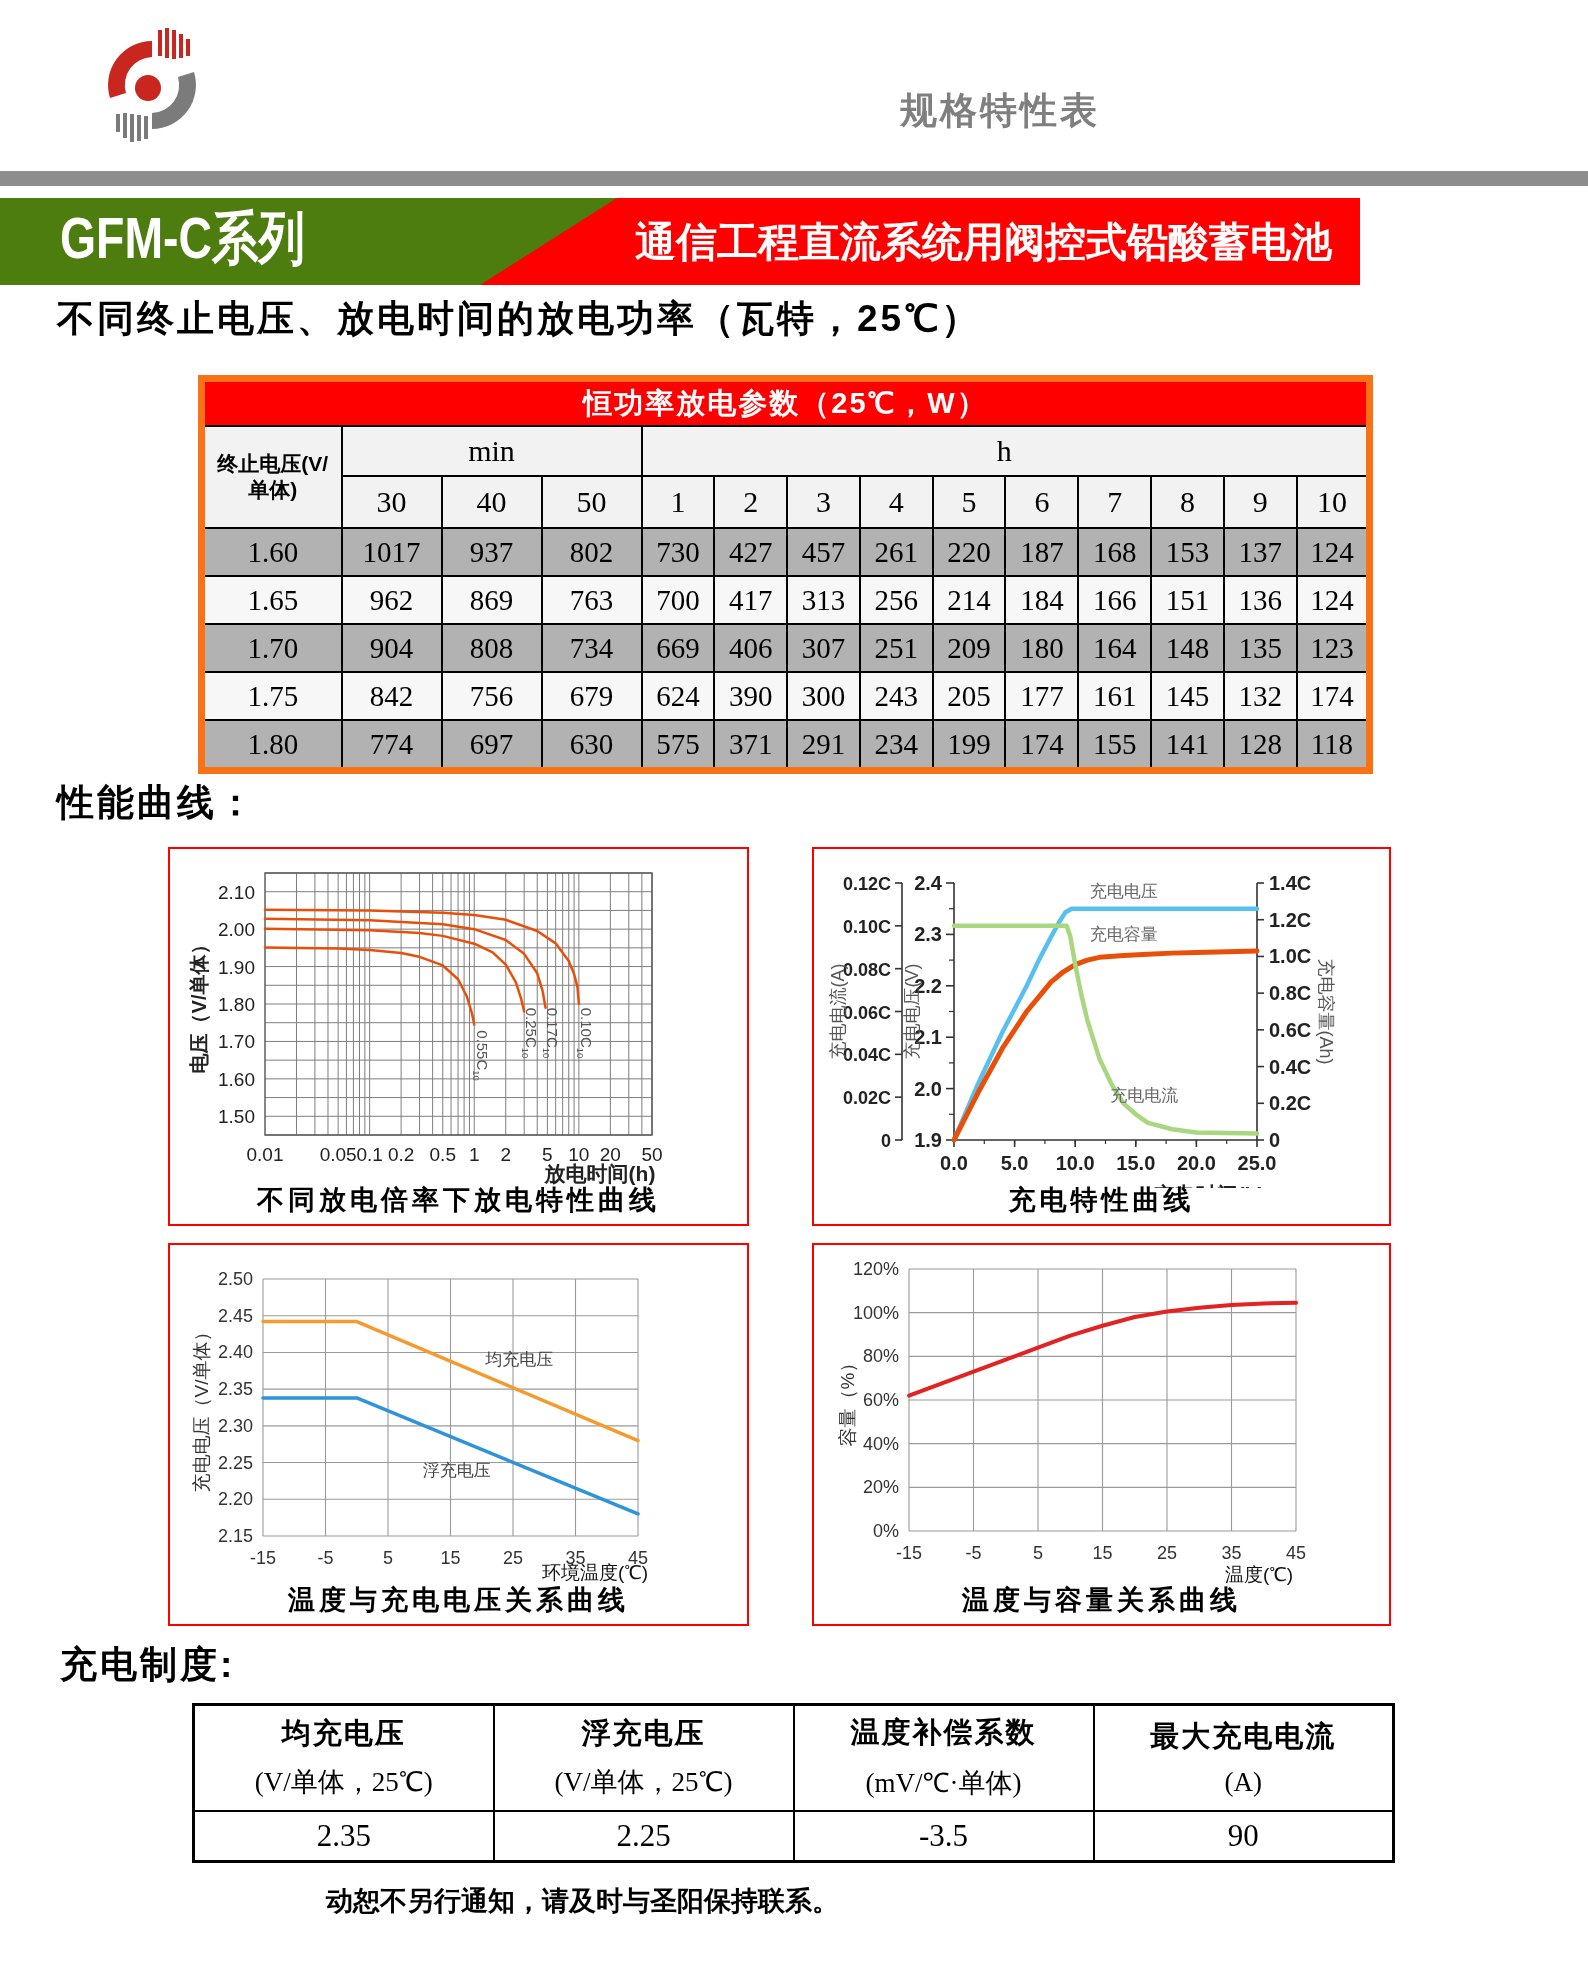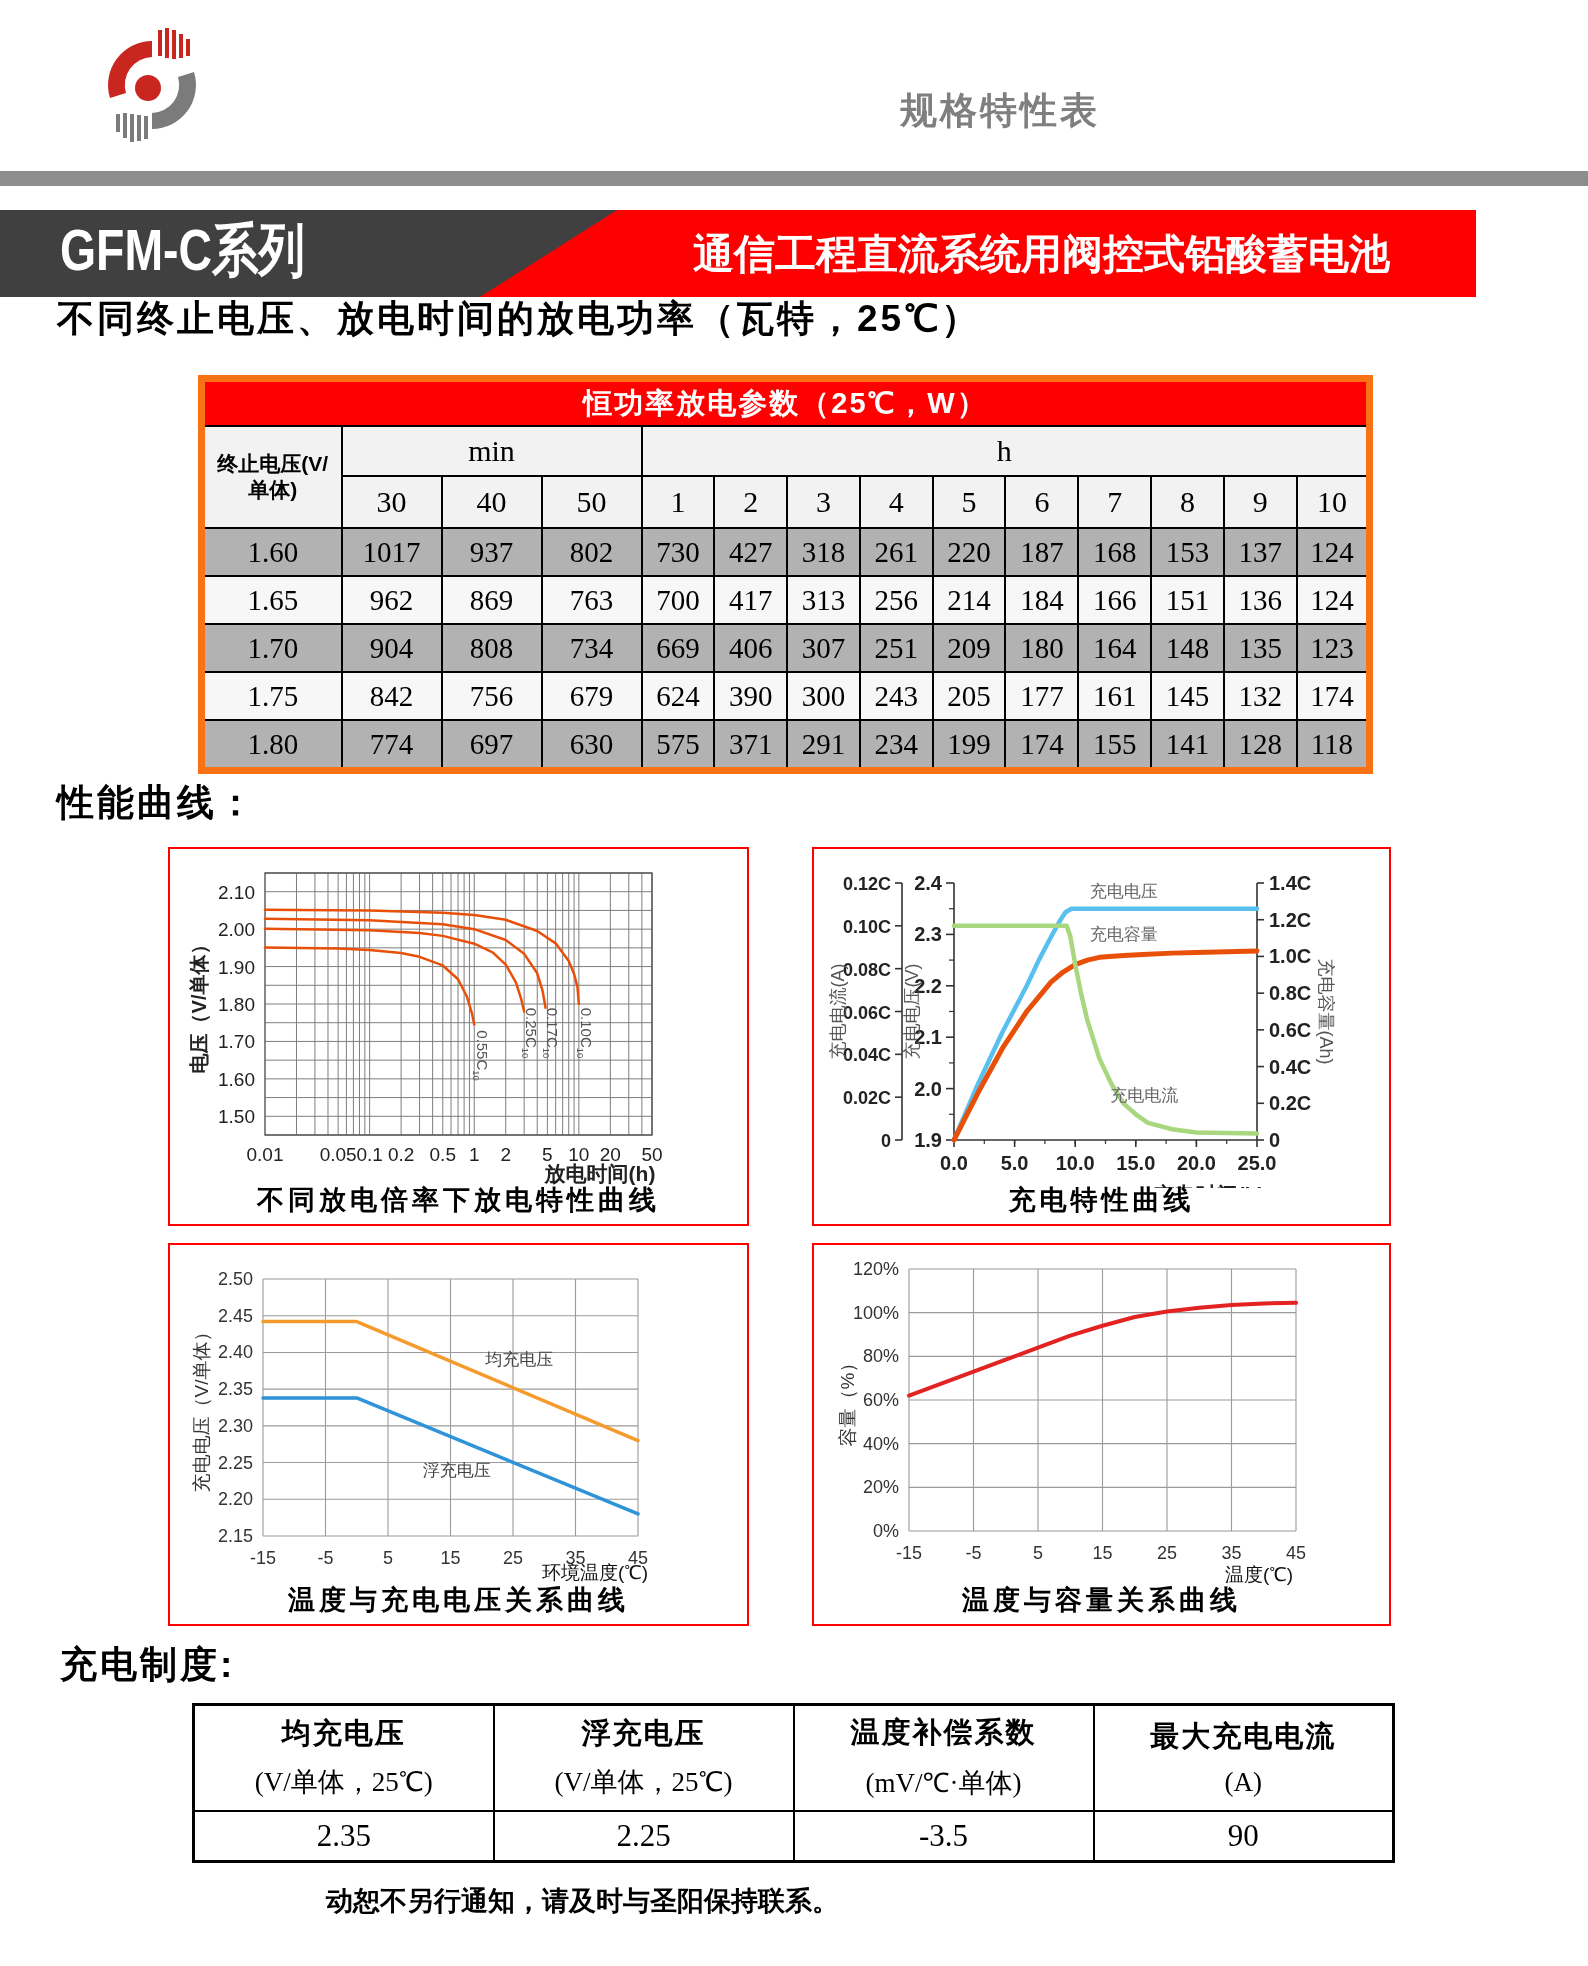--- a/index.html
+++ b/index.html
@@ -5,21 +5,21 @@
   html,body{margin:0;padding:0;background:#fff;}
   .page{position:relative;width:1588px;height:1966px;background:#fff;overflow:hidden;
         font-family:"Liberation Sans",sans-serif;color:#000;}
   .abs{position:absolute;}
   
   .brand-cn{font-size:48px;font-weight:bold;color:#7b7b7b;letter-spacing:3px;line-height:52px;}
   .brand-en{font-size:27px;font-weight:bold;color:#7b7b7b;letter-spacing:4px;line-height:30px;}
   .doc-type{left:900px;top:86px;font-size:37px;color:#7f7f7f;font-weight:600;letter-spacing:3px;}
   .rule{left:0;top:171px;width:1588px;height:15px;background:#8d8d8d;}
   
-  .banner{left:0;top:210px;width:1476px;height:87px;background:#404040;}
+  .banner{left:0;top:198px;width:1360px;height:87px;background:#4d7c0f;}
   .banner-red{position:absolute;left:0;top:0;width:100%;height:100%;background:#fe0000;
               clip-path:polygon(480px 87px,617px 0,1588px 0,1588px 87px);}
   .banner-series{position:absolute;left:60px;top:50%;transform:translateY(-54%) scaleX(.8);
                  transform-origin:left center;font-size:58px;font-weight:bold;color:#fff;white-space:nowrap;}
   .banner-product{position:absolute;left:617px;right:10px;top:50%;transform:translateY(-50%);
                   text-align:center;font-size:41px;font-weight:bold;color:#fff;white-space:nowrap;}
   
   .sec-title{position:absolute;font-weight:bold;font-size:37px;color:#000;letter-spacing:3px;white-space:nowrap;}
   
   #power-table{position:absolute;left:198px;top:375px;width:1168px;border-collapse:collapse;
@@ -123,21 +123,21 @@
           <td class="hdr" style="height: 50px;">9</td>
           <td class="hdr" style="height: 50px;">10</td>
         </tr>
         <tr class="row-g">
           <td class="num">1.60</td>
           <td class="num">1017</td>
           <td class="num">937</td>
           <td class="num">802</td>
           <td class="num">730</td>
           <td class="num">427</td>
-          <td class="num">318</td>
+          <td class="num">457</td>
           <td class="num">261</td>
           <td class="num">220</td>
           <td class="num">187</td>
           <td class="num">168</td>
           <td class="num">153</td>
           <td class="num">137</td>
           <td class="num">124</td>
         </tr>
         <tr class="row-w">
           <td class="num">1.65</td>

